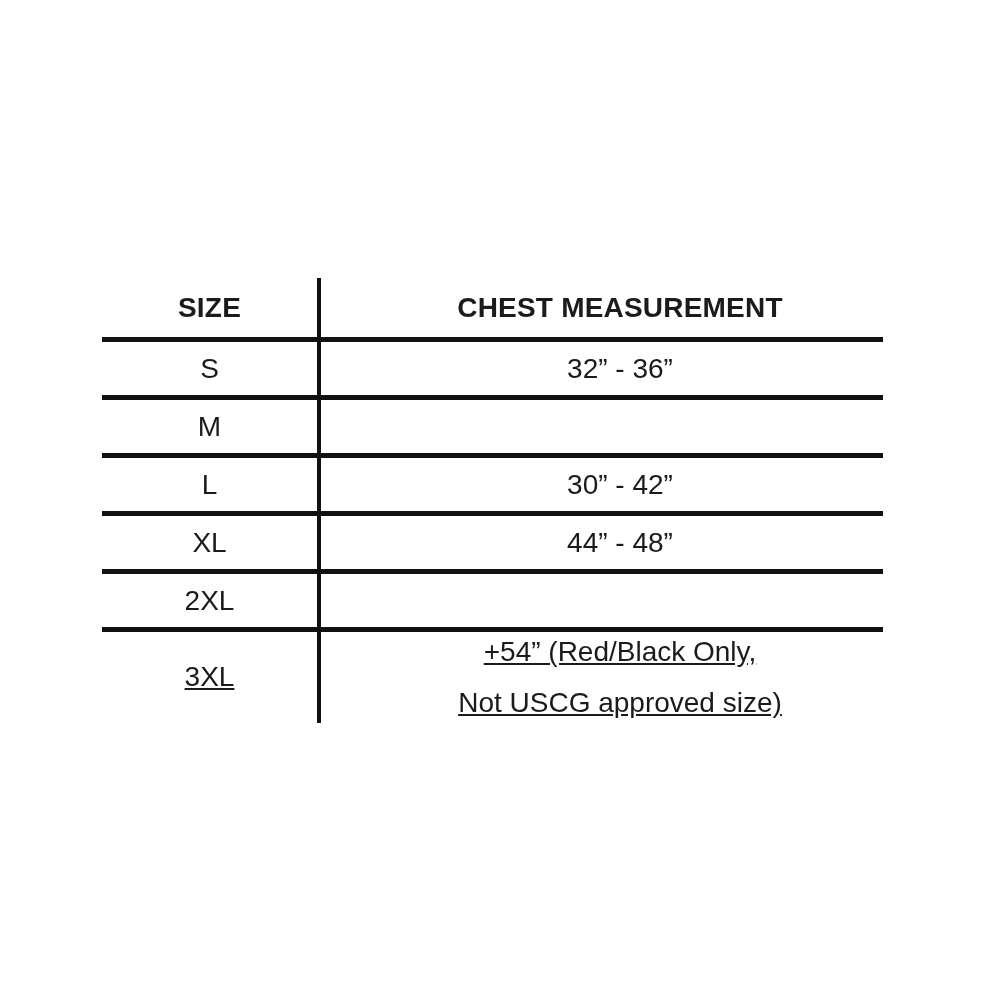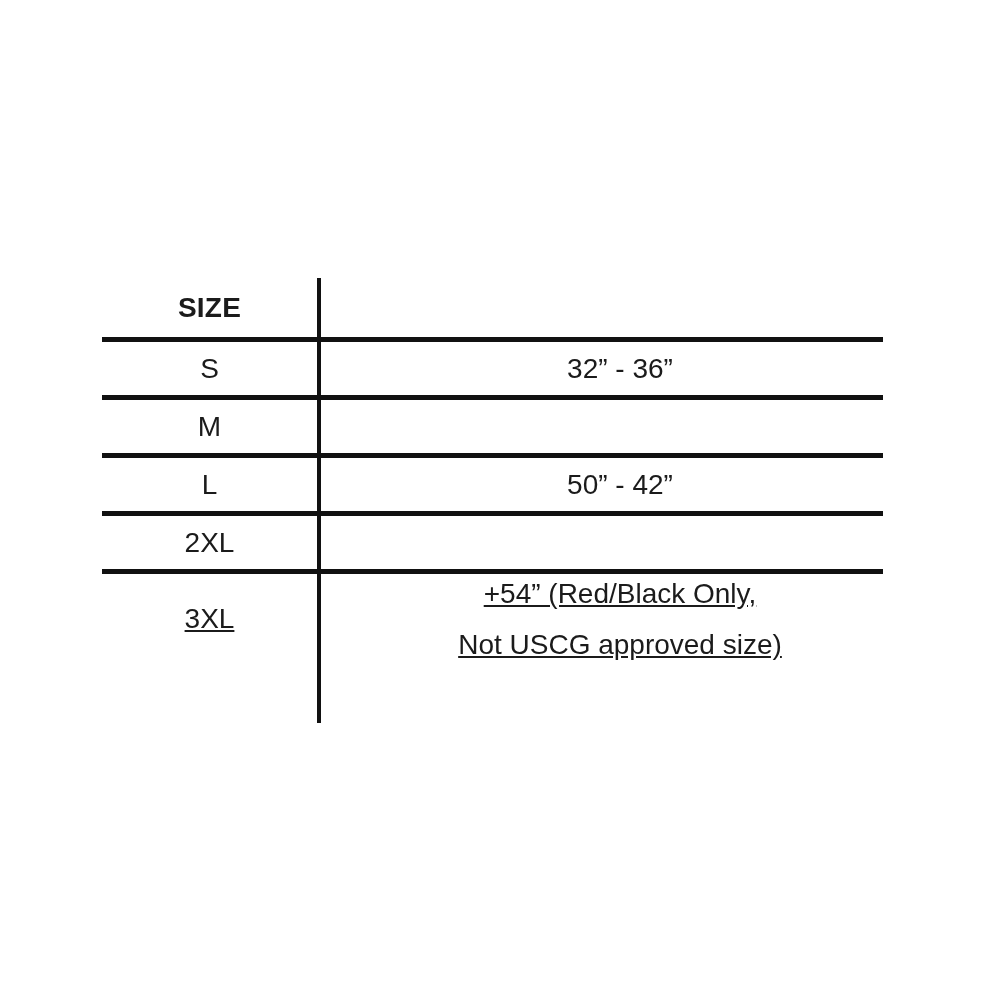--- a/index.html
+++ b/index.html
@@ -62,36 +62,41 @@
 </style>
 </head>
 <body>
 
 <div class="size-chart">
 
   <div class="v-divider"></div>
 
   <div class="row header-row">
     <div class="cell size-col">SIZE</div>
+    <div class="cell measure-col">CHEST MEASUREMENT</div>
   </div>
 
   <div class="row data-row">
     <div class="cell size-col">S</div>
     <div class="cell measure-col">32” - 36”</div>
   </div>
 
   <div class="row data-row">
     <div class="cell size-col">M</div>
   </div>
 
   <div class="row data-row">
     <div class="cell size-col">L</div>
-    <div class="cell measure-col">50” - 42”</div>
+    <div class="cell measure-col">30” - 42”</div>
   </div>
 
+  <div class="row data-row">
+    <div class="cell size-col">XL</div>
+    <div class="cell measure-col">44” - 48”</div>
+  </div>
 
   <div class="row data-row">
     <div class="cell size-col">2XL</div>
   </div>
 
   <div class="row last-row">
     <div class="cell size-col">3XL</div>
     <div class="cell measure-col multiline">+54” (Red/Black Only,
 Not USCG approved size)</div>
   </div>

